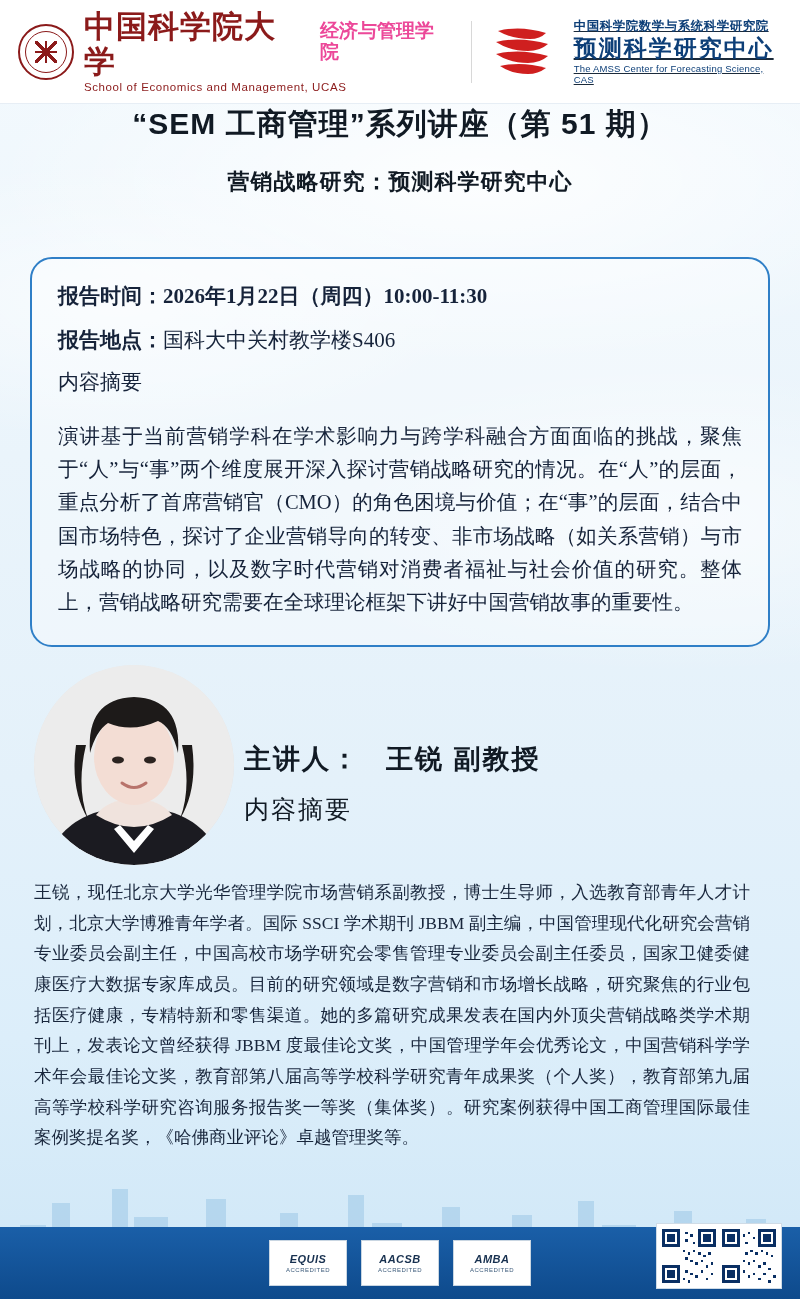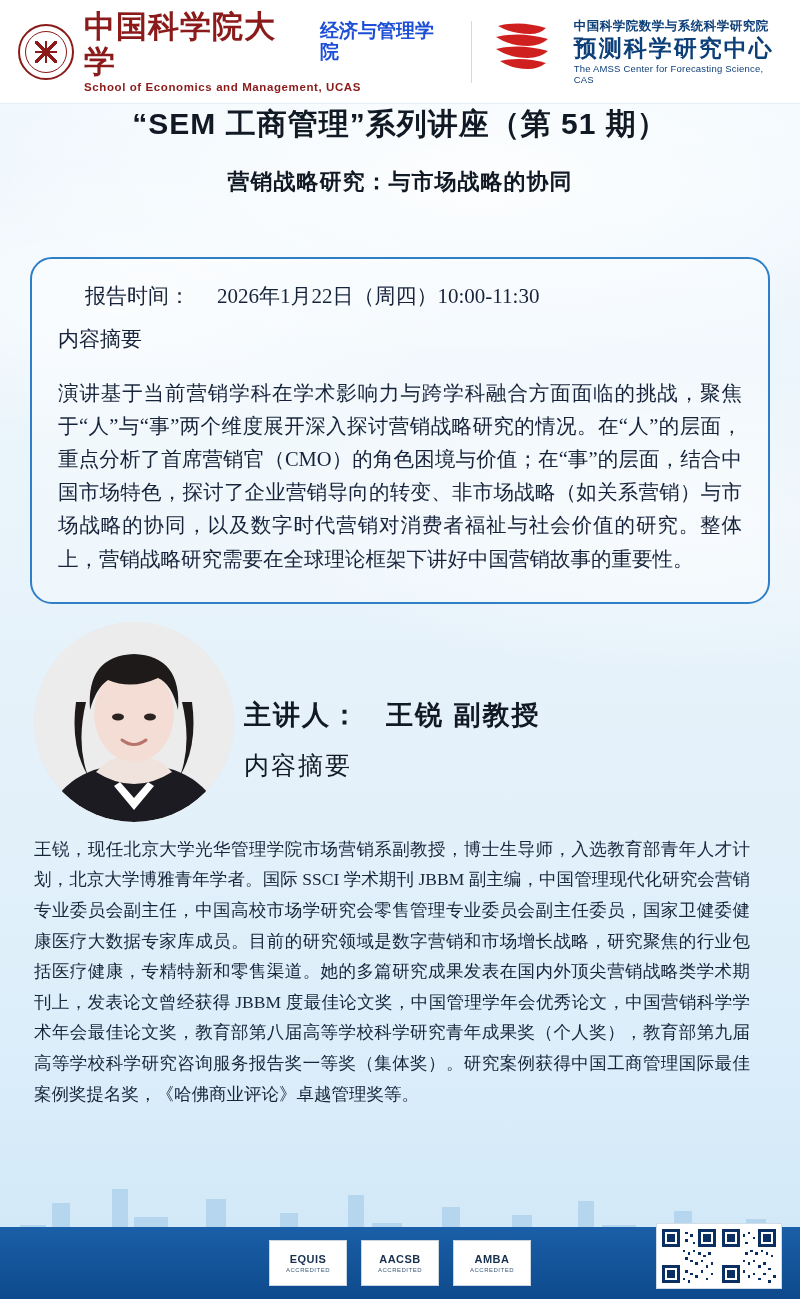--- a/index.html
+++ b/index.html
@@ -61,30 +61,30 @@
       linear-gradient(90deg, transparent 45%, #8b1a1a 45%, #8b1a1a 55%, transparent 55%);
   }
   .ucas-text { display: flex; flex-direction: column; gap: 2px; }
   .ucas-cn {
     font-family: "Liberation Serif", serif;
     font-size: 31px; font-weight: bold; color: #8b1a1a;
     letter-spacing: 1px; line-height: 1.1;
     display: flex; align-items: baseline; gap: 16px;
   }
   .ucas-cn .sub-cn {
-    font-size: 19px; color: #1d4ed8; font-weight: bold; letter-spacing: 0;
+    font-size: 19px; color: #ec4899; font-weight: bold; letter-spacing: 0;
   }
   .ucas-en {
-    font-size: 11.5px; font-weight: bold; color: #8b1a1a;
+    font-size: 11.5px; font-weight: normal; color: #8b1a1a;
     letter-spacing: 0.6px;
   }
   .divider-v {
     width: 1px; height: 62px; background: #d8d8d8; margin: 0 20px;
   }
-  .logo-right { display: flex; align-items: flex-start; gap: 20px; }
+  .logo-right { display: flex; align-items: center; gap: 20px; text-decoration: underline; }
   .amss-mark { width: 62px; height: 56px; flex: none; }
   .amss-text { display: flex; flex-direction: column; gap: 1px; }
   .amss-l1 { font-size: 12.5px; color: #0d3f78; font-weight: bold; letter-spacing: .5px; }
   .amss-l2 { font-size: 23px; color: #0d3f78; font-weight: bold; letter-spacing: 2px; line-height: 1.1;}
   .amss-l3 { font-size: 9.5px; color: #0d3f78; letter-spacing: .2px; }
 
   
   .title-block { position: relative; text-align: center; }
   .main-title {
     font-family: "Liberation Sans", sans-serif;
@@ -104,21 +104,21 @@
     border: 2px solid #2f7fc7;
     border-radius: 22px;
     background: rgba(255,255,255,0.35);
     padding: 22px 26px 26px 26px;
   }
   .card-line {
     font-family: "Liberation Serif", serif;
     font-size: 21px; color: #16233a; margin-bottom: 12px;
     line-height: 1.5;
   }
-  .card-line b { font-weight: normal; margin-left: 27px; }
+  .card-line b { font-weight: bold; }
   .card-head {
     font-family: "Liberation Serif", serif;
     font-size: 21px; color: #16233a; margin-bottom: 24px; font-weight: normal;
   }
   .abstract {
     font-family: "Liberation Serif", serif;
     font-size: 20.5px; line-height: 1.62; color: #16233a;
     text-align: justify;
   }
 
@@ -161,21 +161,21 @@
     position: absolute; left: 0; bottom: 0; width: 800px; height: 72px;
     display: flex; align-items: center; justify-content: center;
     gap: 14px;
   }
   .accred {
     width: 78px; height: 46px; background: #fff;
     border: 1px solid #c9d6e2;
     display: flex; flex-direction: column; align-items: center; justify-content: center;
     gap: 2px;
   }
-  .accred .a-main { font-size: 11px; font-weight: bold; color: #17304f; letter-spacing: .5px;}
+  .accred .a-main { font-size: 11px; font-weight: bold; color: #17304f; letter-spacing: .5px; font-style: italic;}
   .accred .a-sub { font-size: 6px; color: #3b5a7a; letter-spacing: .5px; }
   .qr-wrap {
     position: absolute; right: 18px; bottom: 10px;
     display: flex; gap: 6px; background: #fff; padding: 5px; border: 1px solid #cfdbe6;
   }
   .qr { width: 54px; height: 54px; }
 </style>
 </head>
 <body>
 
@@ -207,26 +207,29 @@
     <div class="amss-text">
       <div class="amss-l1">中国科学院数学与系统科学研究院</div>
       <div class="amss-l2">预测科学研究中心</div>
       <div class="amss-l3">The AMSS Center for Forecasting Science, CAS</div>
     </div>
   </div>
 </div>
 
 <div class="title-block">
   <div class="main-title">“SEM 工商管理”系列讲座（第 51 期）</div>
-  <div class="sub-title">营销战略研究：与市场战略的协同</div>
+  <div class="sub-title">营销战略研究：预测科学研究中心</div>
 </div>
 
 <div class="card">
   <div class="card-line">
     <b>报告时间：</b><b>2026年1月22日（周四）10:00-11:30</b>
+  </div>
+  <div class="card-line">
+    <b>报告地点：</b><span>国科大中关村教学楼S406</span>
   </div>
   <div class="card-head">内容摘要</div>
   <div class="abstract">演讲基于当前营销学科在学术影响力与跨学科融合方面面临的挑战，聚焦于“人”与“事”两个维度展开深入探讨营销战略研究的情况。在“人”的层面，重点分析了首席营销官（CMO）的角色困境与价值；在“事”的层面，结合中国市场特色，探讨了企业营销导向的转变、非市场战略（如关系营销）与市场战略的协同，以及数字时代营销对消费者福祉与社会价值的研究。整体上，营销战略研究需要在全球理论框架下讲好中国营销故事的重要性。</div>
 </div>
 
 <div class="speaker-row">
   <div class="portrait">
     <svg viewBox="0 0 200 200" width="200" height="200">
       <defs>
         <clipPath id="pc">

